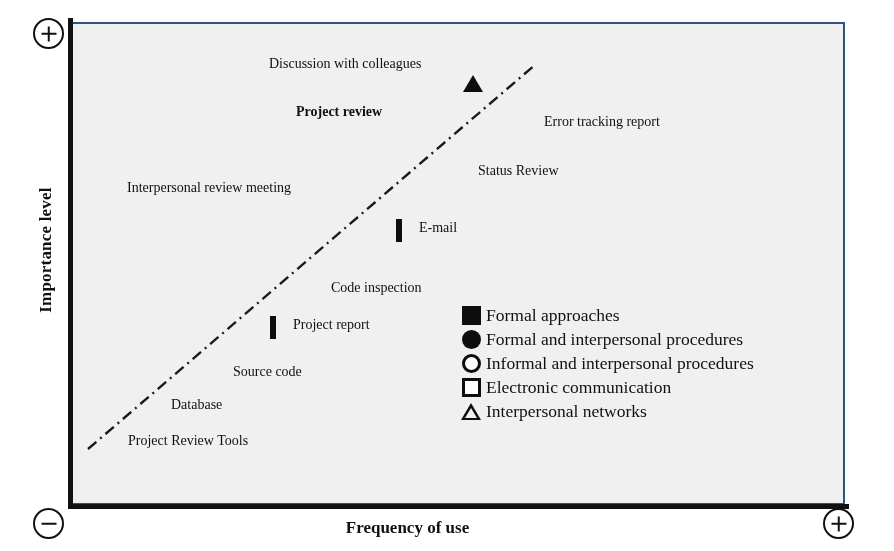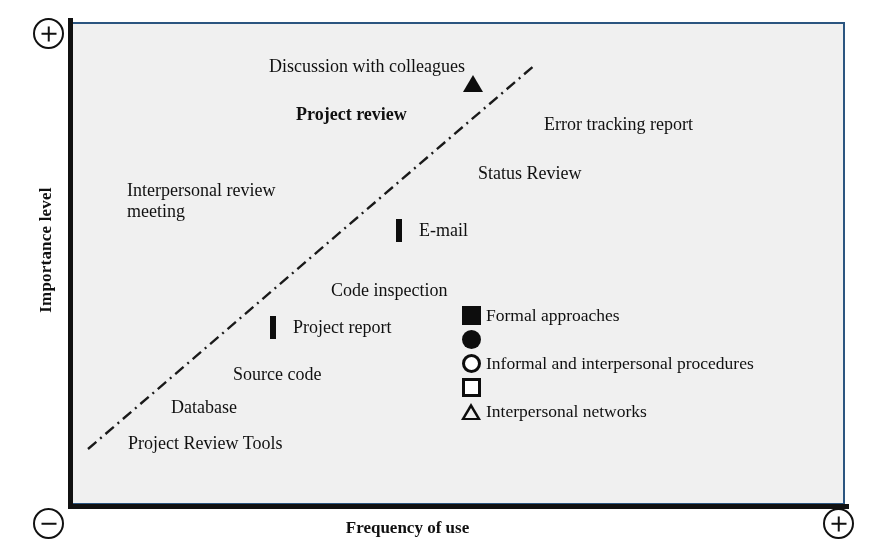--- a/index.html
+++ b/index.html
@@ -104,21 +104,21 @@
   .m-tri::after{
     content:"";position:absolute;
     left:-6px;top:5px;
     width:0;height:0;
     border-left:6px solid transparent;
     border-right:6px solid transparent;
     border-bottom:10px solid #f0f0f0;
   }
   .pt-label{
     position:absolute;
-    font-size:18px;
+    font-size:14px;
     color:#101010;
     white-space:nowrap;
     line-height:1.15;
   }
   .pt-label.two-line{ white-space:normal; width:200px; }
 
   
   .legend{
     position:absolute;
     left:456px; top:303px;
@@ -198,31 +198,33 @@
       <div class="legend-row">
         <span class="legend-key">
           <span class="m-sq-f"></span>
         </span>
         <span class="legend-text">Formal approaches</span>
       </div>
       <div class="legend-row">
         <span class="legend-key">
           <span class="m-ci-f"></span>
         </span>
+        <span class="legend-text">Formal and interpersonal procedures</span>
       </div>
       <div class="legend-row">
         <span class="legend-key">
           <span class="m-ci-o"></span>
         </span>
         <span class="legend-text">Informal and interpersonal procedures</span>
       </div>
       <div class="legend-row">
         <span class="legend-key">
           <span class="m-sq-o"></span>
         </span>
+        <span class="legend-text">Electronic communication</span>
       </div>
       <div class="legend-row">
         <span class="legend-key">
           <span class="m-tri"></span>
         </span>
         <span class="legend-text">Interpersonal networks</span>
       </div>
     </div>
 
 </div>

